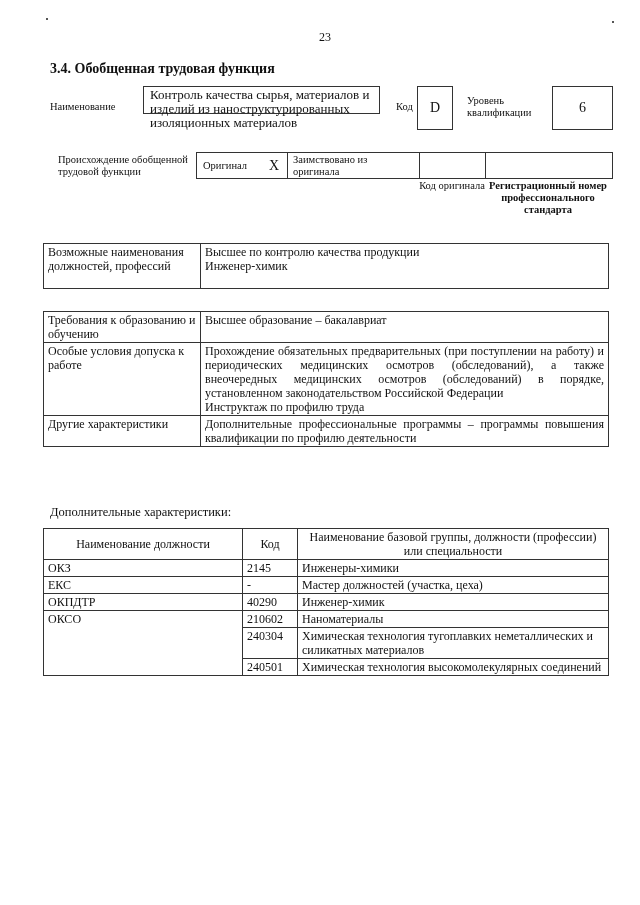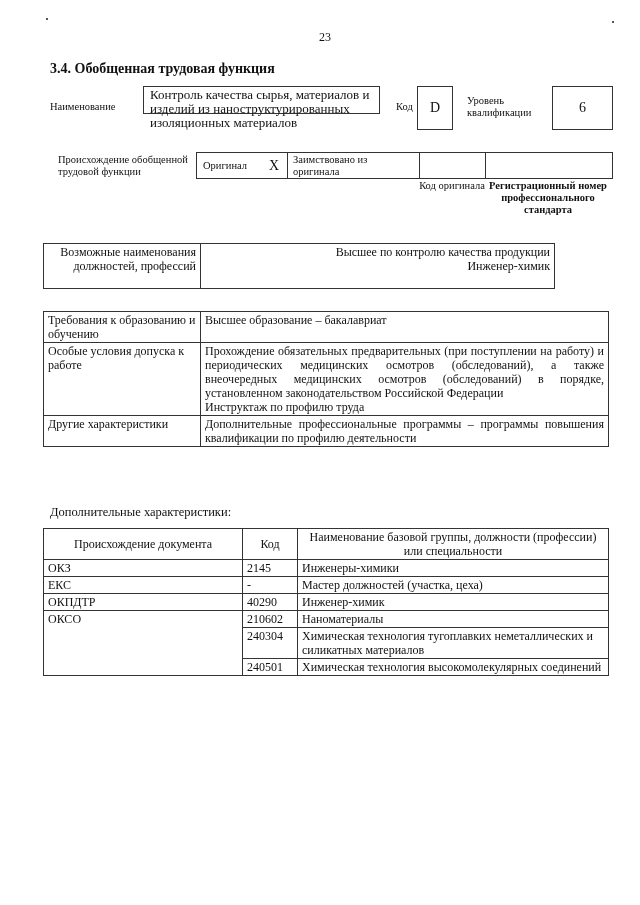--- a/index.html
+++ b/index.html
@@ -24,21 +24,21 @@
   .oc-orig { width:91px; display:flex; align-items:center; padding-left:6px; font-size:10.5px; }
   .oc-orig .x { margin-left:auto; margin-right:8px; font-size:14px; }
   .oc-borrow { width:132px; padding:1px 5px; font-size:10.5px; line-height:12px; }
   .oc-code { width:66px; }
   .oc-reg { width:126px; }
   .sub-code { left:419px; width:66px; top:180px; text-align:center; }
   .sub-reg { left:485px; width:126px; top:180px; text-align:center;font-weight:bold; }
 
   table { border-collapse:collapse; position:absolute; font-size:12px; line-height:14px; }
   td, th { border:1px solid #333; vertical-align:top; padding:1px 4px; font-weight:normal; }
-  .t-names { left:43px; top:243px; width:512px;text-align:right; }
+  .t-names { left:43px; top:243px; width:566px; }
   .t-req { left:43px; top:311px; width:566px; }
   .justify { text-align:justify; }
   .extra-label { left:50px; top:505px; font-size:12.5px; }
   .t-extra { left:43px; top:528px; width:566px; }
   .t-extra th { text-align:center; vertical-align:middle; }
   .t-extra td.mid { vertical-align:middle; }
   .dot { width:2px; height:2px; background:#555; }
 </style>
 </head>
 <body>
@@ -99,21 +99,21 @@
     <td class="justify">Дополнительные профессиональные программы – программы повышения квалификации по профилю деятельности</td>
   </tr>
 </tbody>
   </table>
 
 <div class="abs extra-label">Дополнительные характеристики:</div>
 
 <table class="t-extra">
   <tbody>
       <tr>
-    <th style="width:190px;height:28px;">Происхождение документа</th>
+    <th style="width:190px;height:28px;">Наименование должности</th>
     <th style="width:46px;">Код</th>
     <th>Наименование базовой группы, должности (профессии) или специальности</th>
   </tr>
   <tr>
     <td>ОКЗ</td>
     <td>2145</td>
     <td>Инженеры-химики</td>
   </tr>
   <tr>
     <td>ЕКС</td>

